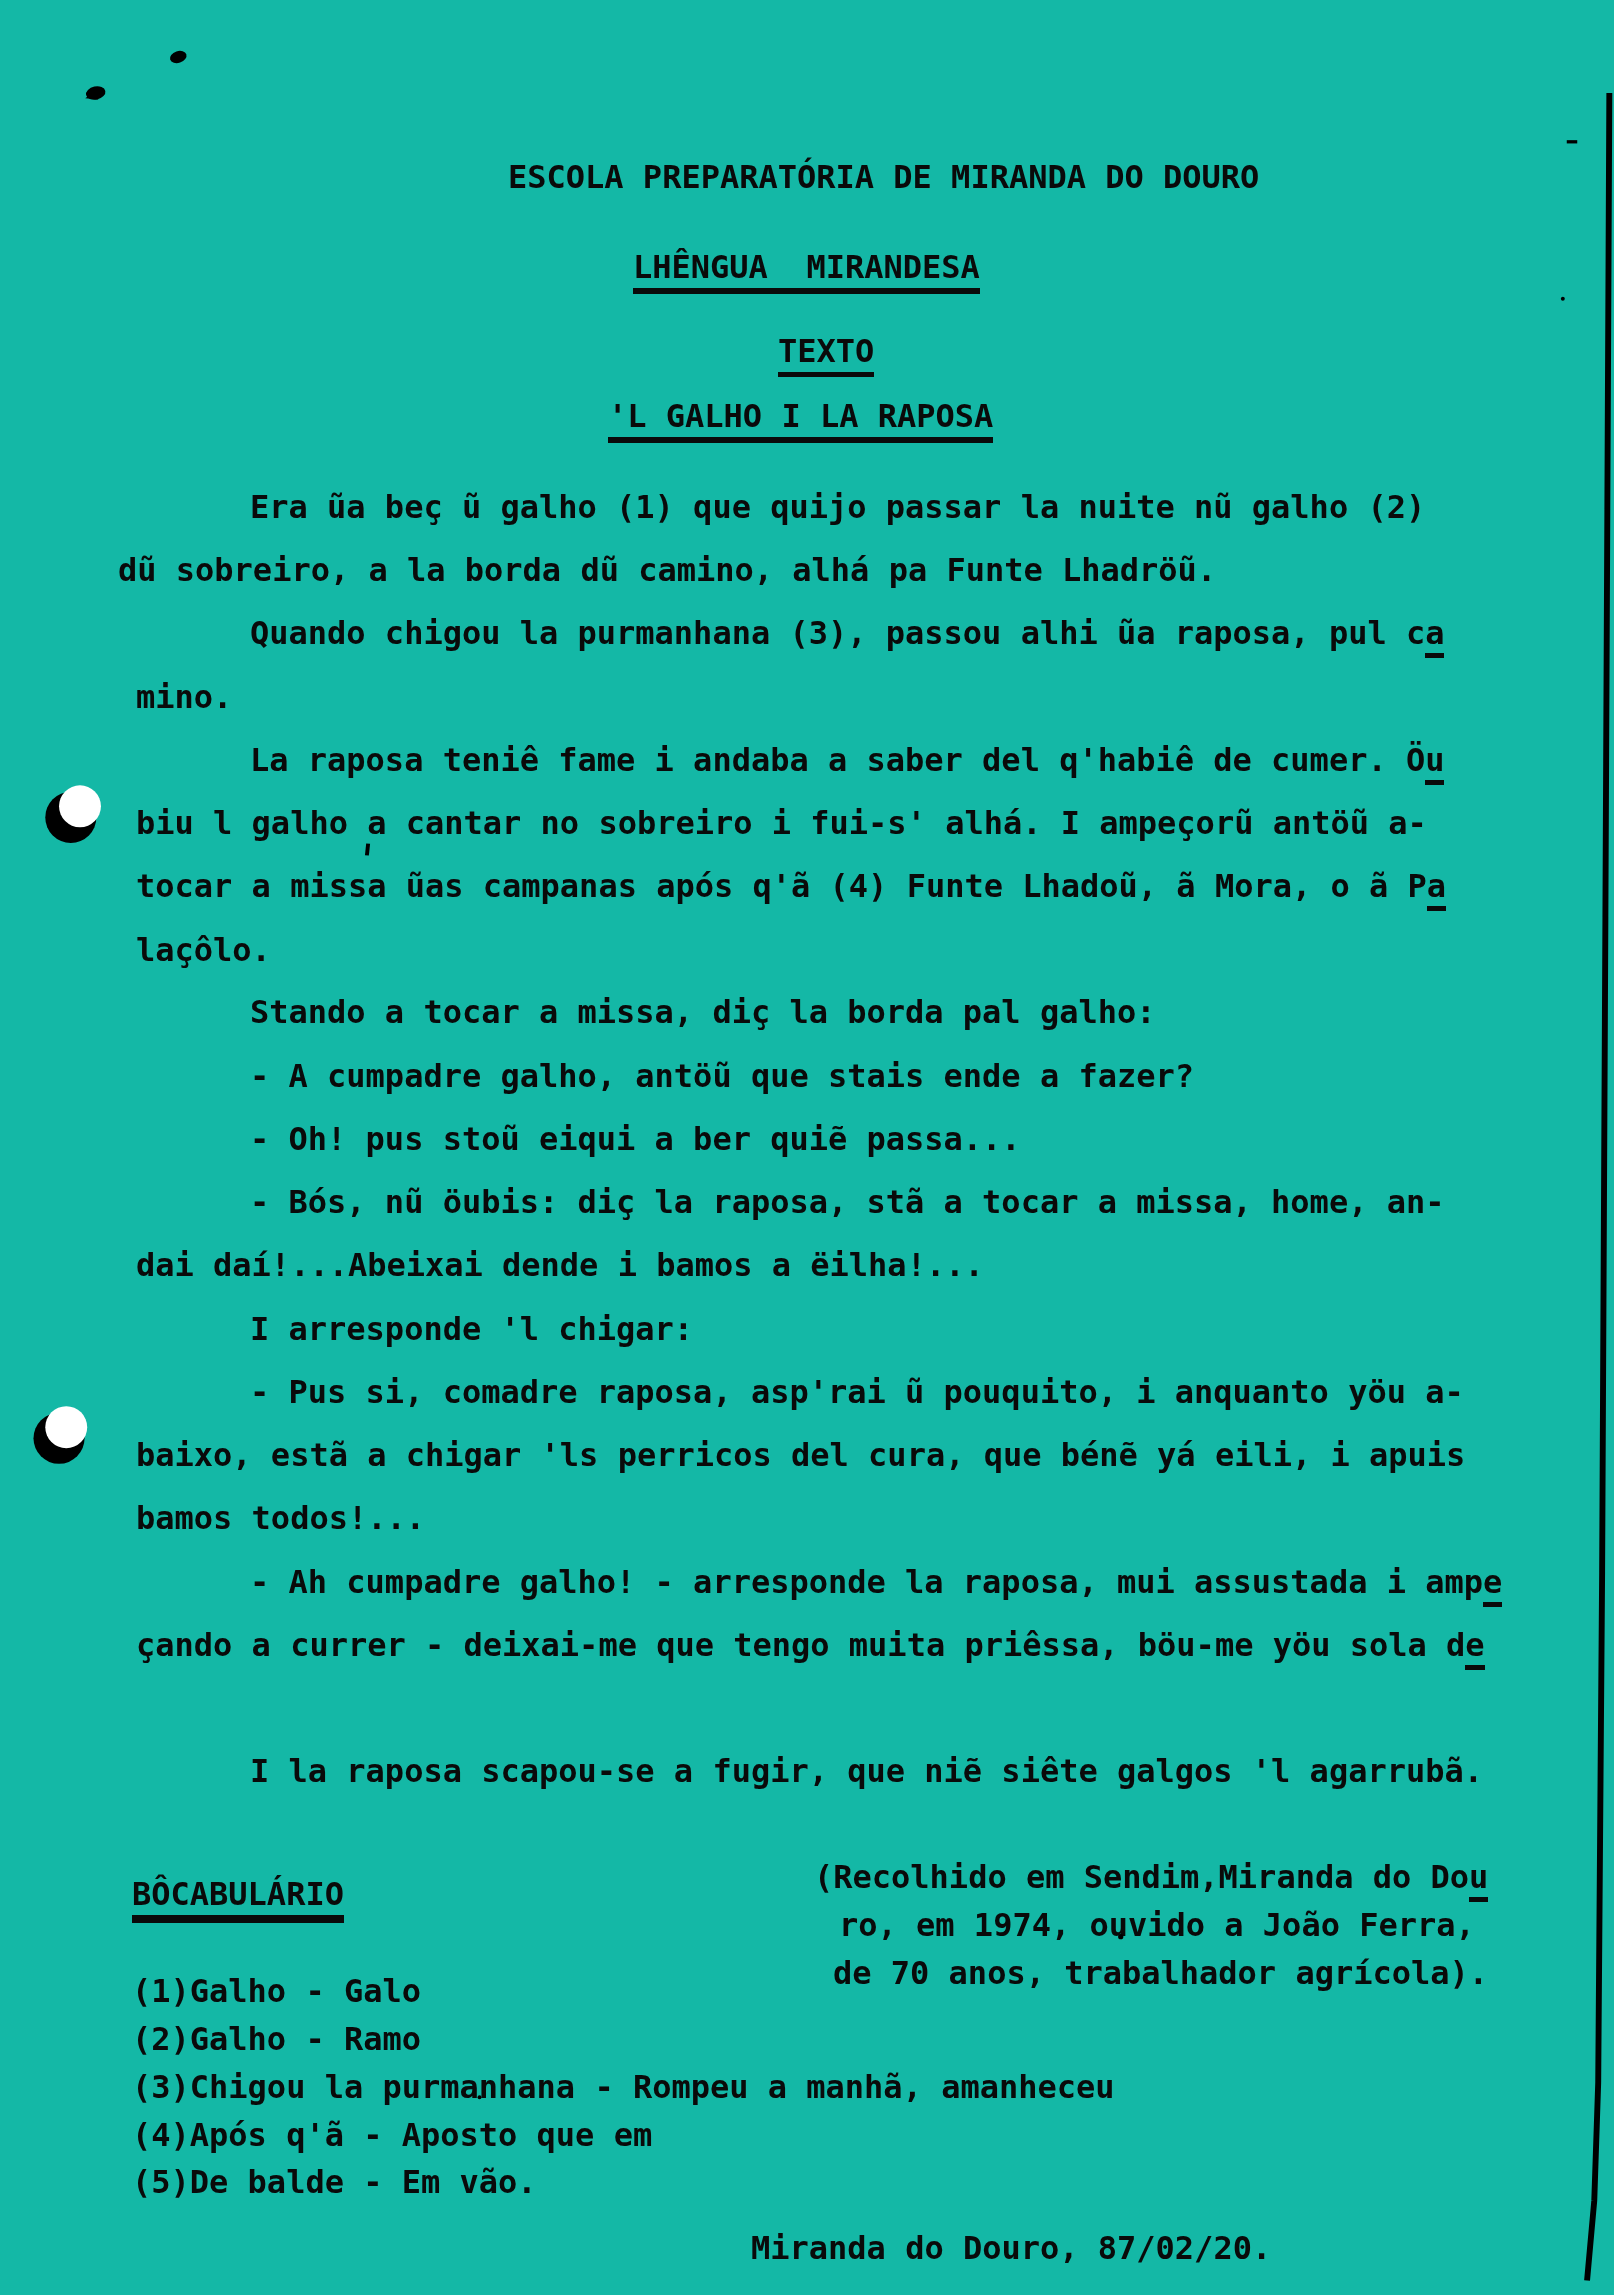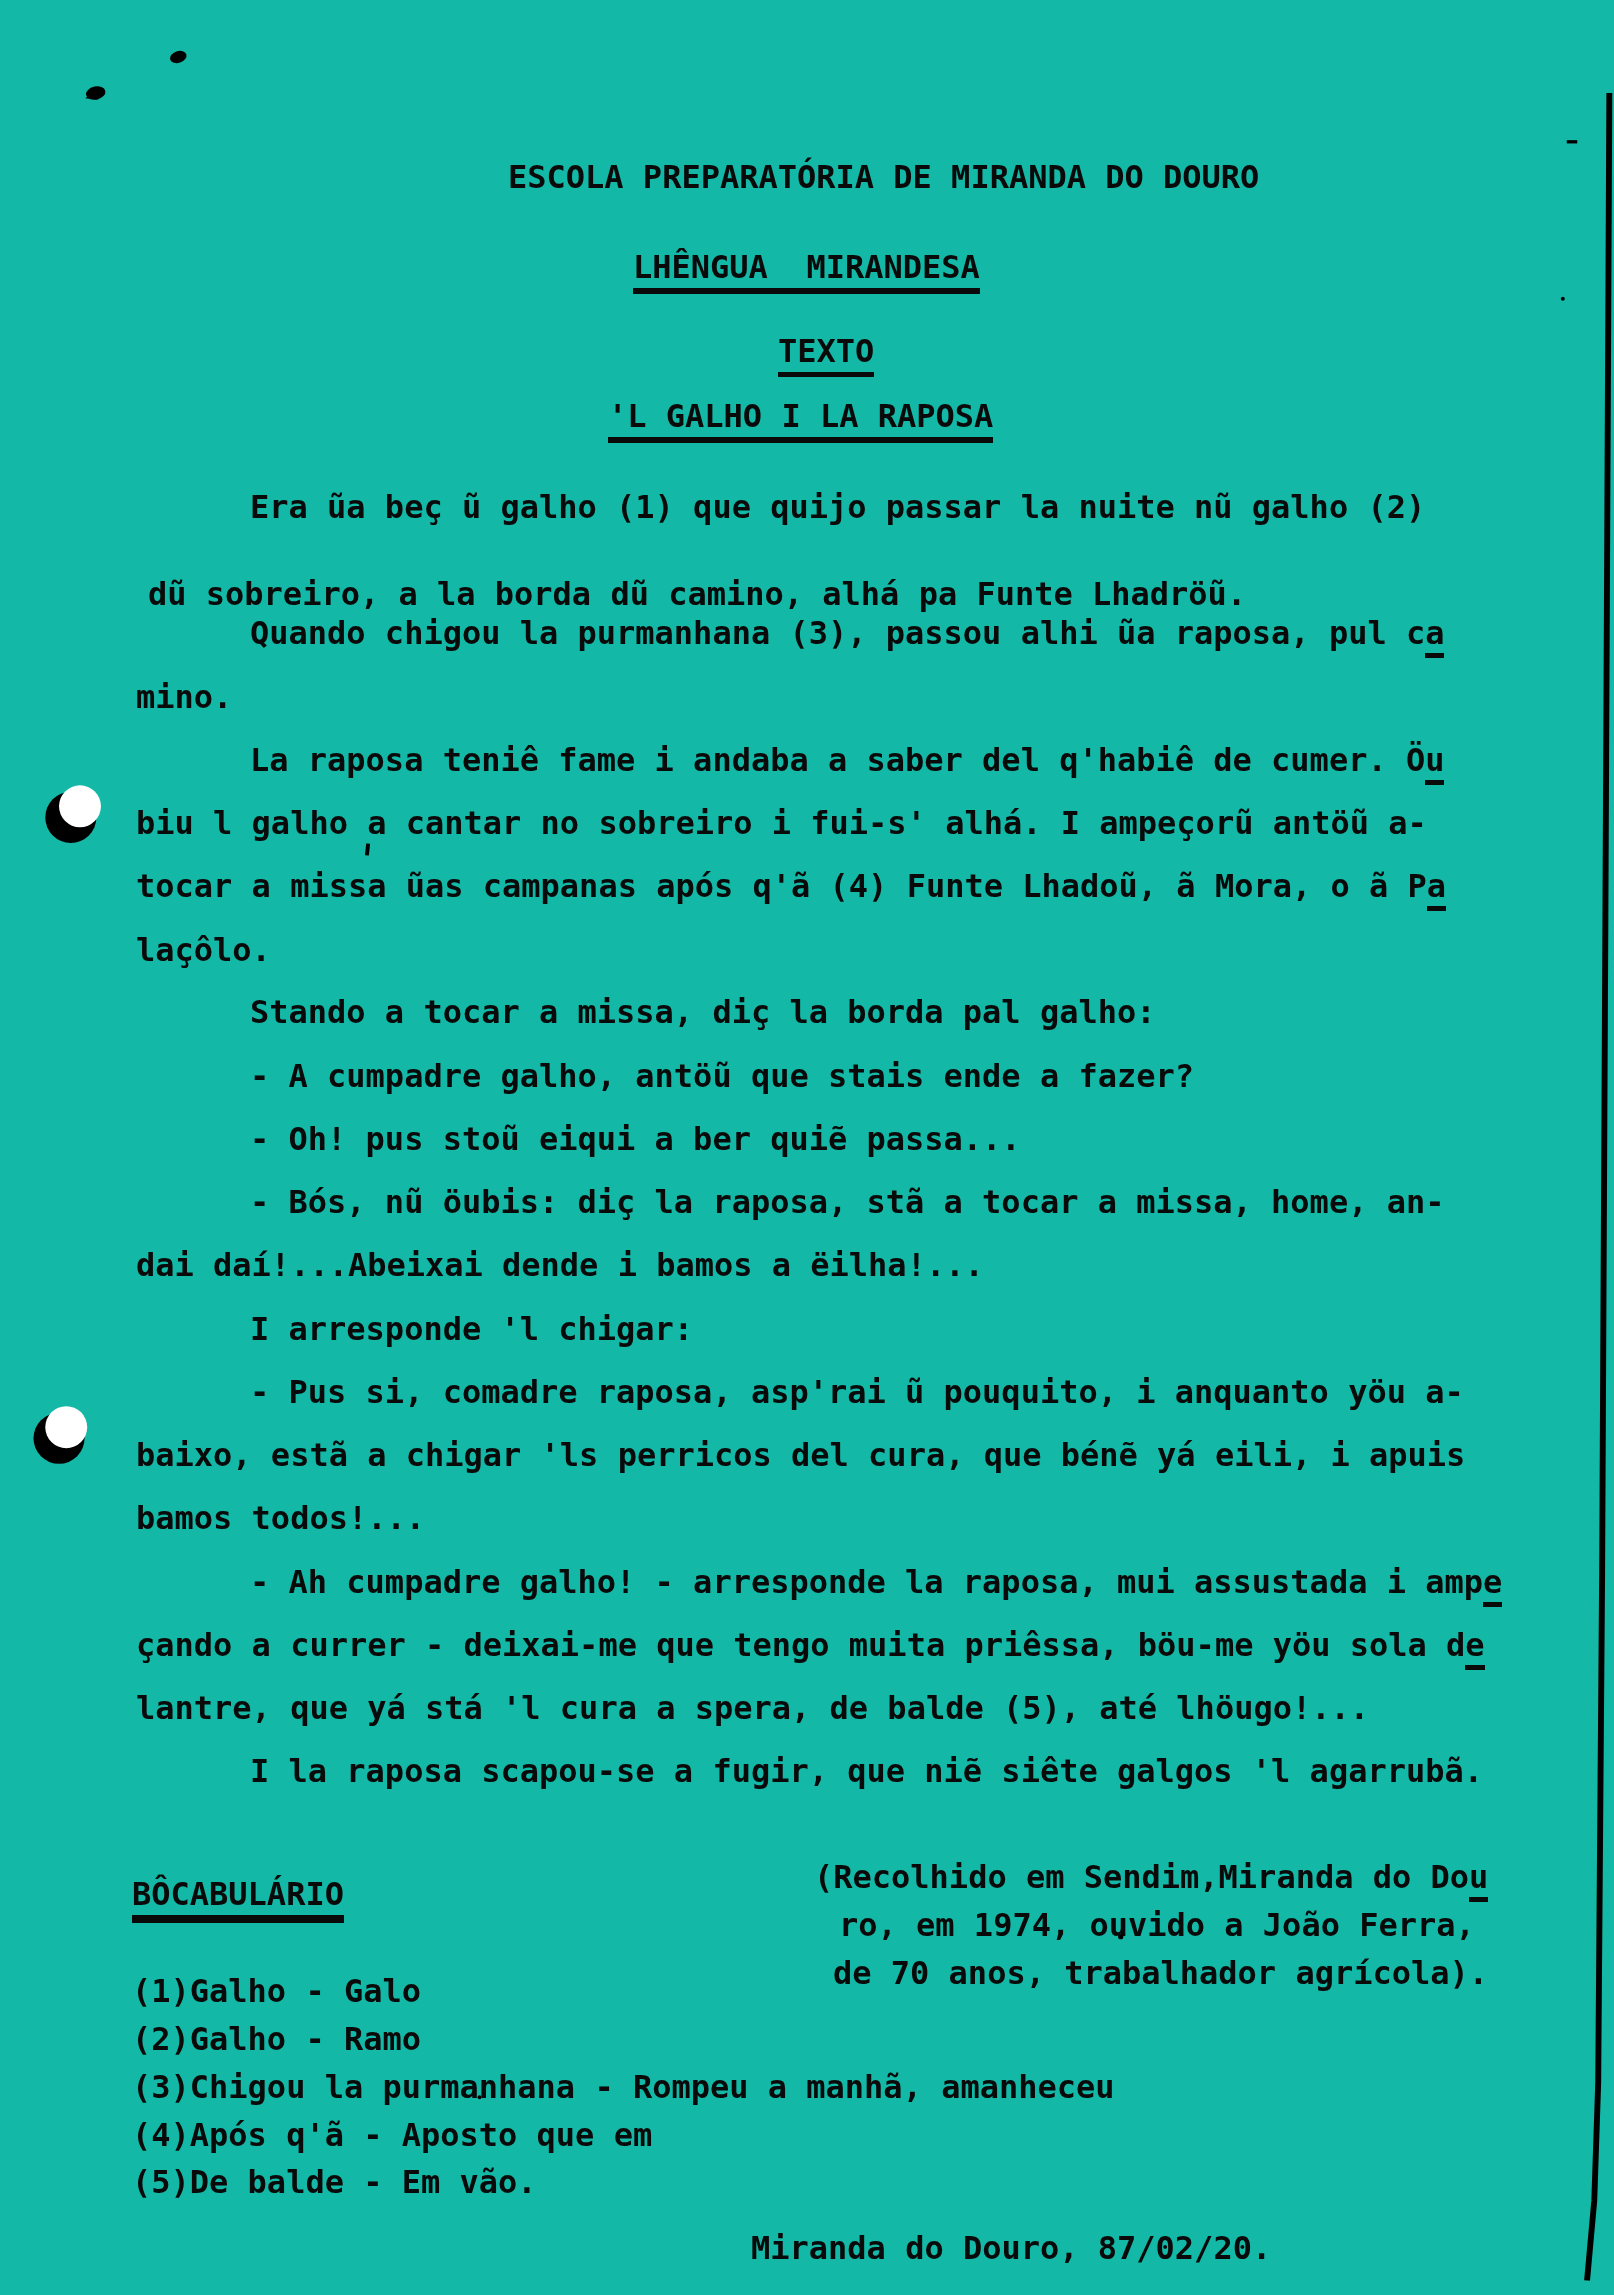--- a/index.html
+++ b/index.html
@@ -35,39 +35,38 @@
 <body>
 
 <div class="page">
 
   <div class="ln" style="left:508px;top:159px;"><span>ESCOLA PREPARATÓRIA DE MIRANDA DO DOURO</span></div>
   <div class="ln" style="left:633px;top:249px;"><span class="hd-u">LHÊNGUA  MIRANDESA</span></div>
   <div class="ln" style="left:778px;top:333px;"><span class="hd-u thin">TEXTO</span></div>
   <div class="ln" style="left:608px;top:398px;"><span class="hd-u">'L GALHO I LA RAPOSA</span></div>
 
   <div class="ln" style="left:250px;top:489px;"><span>Era ũa beç ũ galho (1) que quijo passar la nuite nũ galho (2)</span><span class="tail"></span></div>
-  <div class="ln" style="left:148px;top:552px;margin-top:24px;"><span>dũ sobreiro, a la borda dũ camino, alhá pa Funte Lhadröũ.</span><span class="tail"></span></div>
+  <div class="ln" style="left:118px;top:552px;"><span>dũ sobreiro, a la borda dũ camino, alhá pa Funte Lhadröũ.</span><span class="tail"></span></div>
   <div class="ln" style="left:250px;top:615px;"><span>Quando chigou la purmanhana (3), passou alhi ũa raposa, pul c</span><span class="tail">a</span></div>
   <div class="ln" style="left:136px;top:679px;"><span>mino.</span><span class="tail"></span></div>
   <div class="ln" style="left:250px;top:742px;"><span>La raposa teniê fame i andaba a saber del q'habiê de cumer. Ö</span><span class="tail">u</span></div>
   <div class="ln" style="left:136px;top:805px;"><span>biu l galho a cantar no sobreiro i fui-s' alhá. I ampeçorũ antöũ a-</span><span class="tail"></span></div>
   <div class="ln" style="left:136px;top:868px;"><span>tocar a missa ũas campanas após q'ã (4) Funte Lhadoũ, ã Mora, o ã P</span><span class="tail">a</span></div>
   <div class="ln" style="left:136px;top:932px;"><span>laçôlo.</span><span class="tail"></span></div>
   <div class="ln" style="left:250px;top:994px;"><span>Stando a tocar a missa, diç la borda pal galho:</span><span class="tail"></span></div>
   <div class="ln" style="left:250px;top:1058px;"><span>- A cumpadre galho, antöũ que stais ende a fazer?</span><span class="tail"></span></div>
   <div class="ln" style="left:250px;top:1121px;"><span>- Oh! pus stoũ eiqui a ber quiẽ passa...</span><span class="tail"></span></div>
   <div class="ln" style="left:250px;top:1184px;"><span>- Bós, nũ öubis: diç la raposa, stã a tocar a missa, home, an-</span><span class="tail"></span></div>
   <div class="ln" style="left:136px;top:1247px;"><span>dai daí!...Abeixai dende i bamos a ëilha!...</span><span class="tail"></span></div>
   <div class="ln" style="left:250px;top:1311px;"><span>I arresponde 'l chigar:</span><span class="tail"></span></div>
   <div class="ln" style="left:250px;top:1374px;"><span>- Pus si, comadre raposa, asp'rai ũ pouquito, i anquanto yöu a-</span><span class="tail"></span></div>
   <div class="ln" style="left:136px;top:1437px;"><span>baixo, estã a chigar 'ls perricos del cura, que bénẽ yá eili, i apuis</span><span class="tail"></span></div>
   <div class="ln" style="left:136px;top:1500px;"><span>bamos todos!...</span><span class="tail"></span></div>
   <div class="ln" style="left:250px;top:1564px;"><span>- Ah cumpadre galho! - arresponde la raposa, mui assustada i amp</span><span class="tail">e</span></div>
   <div class="ln" style="left:136px;top:1627px;"><span>çando a currer - deixai-me que tengo muita priêssa, böu-me yöu sola d</span><span class="tail">e</span></div>
-  <div class="ln" style="left:136px;top:1690px;"><span>lantre, que yá stá 'l cura a spera, de balde (5), até lhöugo!...</span><span class="tail"></span></div>
   <div class="ln" style="left:250px;top:1753px;"><span>I la raposa scapou-se a fugir, que niẽ siête galgos 'l agarrubã.</span><span class="tail"></span></div>
 
   <div class="ln" style="left:814px;top:1859px;"><span>(Recolhido em Sendim,Miranda do Do</span><span class="tail">u</span></div>
   <div class="ln" style="left:839px;top:1907px;"><span>ro, em 1974, ouvido a João Ferra,</span><span class="tail"></span></div>
   <div class="ln" style="left:833px;top:1955px;"><span>de 70 anos, trabalhador agrícola).</span><span class="tail"></span></div>
 
   <div class="ln" style="left:132px;top:1876px;"><span class="hd-u heavy">BÔCABULÁRIO</span></div>
   <div class="ln" style="left:132px;top:1973px;"><span>(1)Galho - Galo</span></div>
   <div class="ln" style="left:132px;top:2021px;"><span>(2)Galho - Ramo</span></div>
   <div class="ln" style="left:132px;top:2069px;"><span>(3)Chigou la purmanhana - Rompeu a manhã, amanheceu</span></div>

